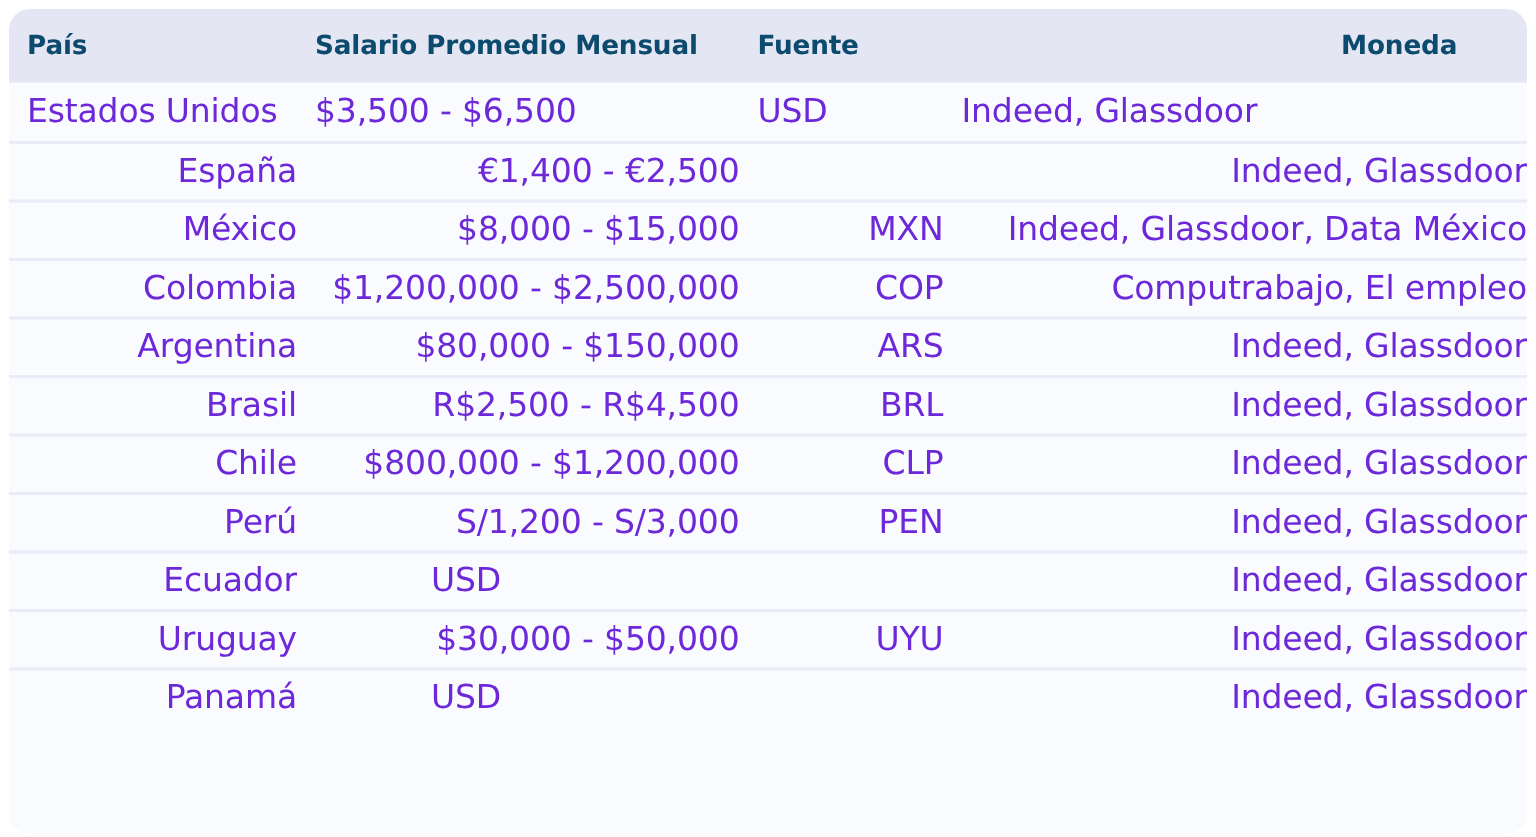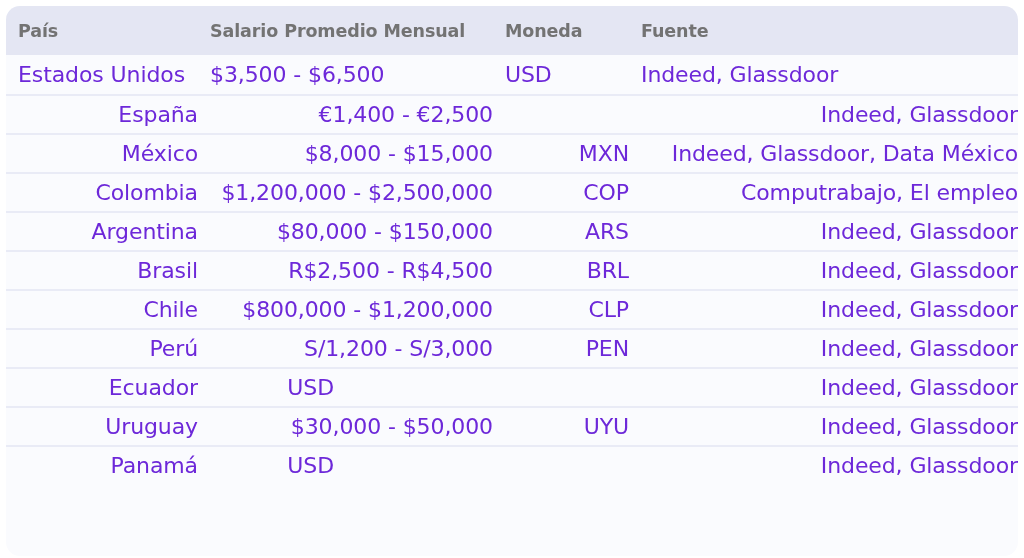--- a/index.html
+++ b/index.html
@@ -22,21 +22,21 @@
     height: 550px;
     background: #fafbfe;
     border-radius: 14px;
     overflow: hidden;
   }
   .header-row {
     display: flex;
     align-items: center;
     height: 49px;
     background: #e4e6f3;
-    color: #737373;
+    color: #0c4a6e;
     font-weight: 700;
     font-size: 17.5px;
     letter-spacing: -0.1px;
   }
   .row {
     display: flex;
     align-items: center;
     height: 39px;
     box-sizing: border-box;
     color: #6d28d9;
@@ -59,22 +59,22 @@
   .c4 { flex: 1; }
 </style>
 </head>
 <body>
 
 <div class="card">
 
   <div class="header-row">
     <div class="cell c1">País</div>
     <div class="cell c2">Salario Promedio Mensual</div>
+    <div class="cell c4">Fuente</div>
     <div class="cell c3">Moneda</div>
-    <div class="cell c4">Fuente</div>
   </div>
 
   <div>
   <div class="row">
     <div class="cell c1">Estados Unidos</div>
     <div class="cell c2">$3,500 - $6,500</div>
     <div class="cell c3">USD</div>
     <div class="cell c4">Indeed, Glassdoor</div>
   </div>
 

